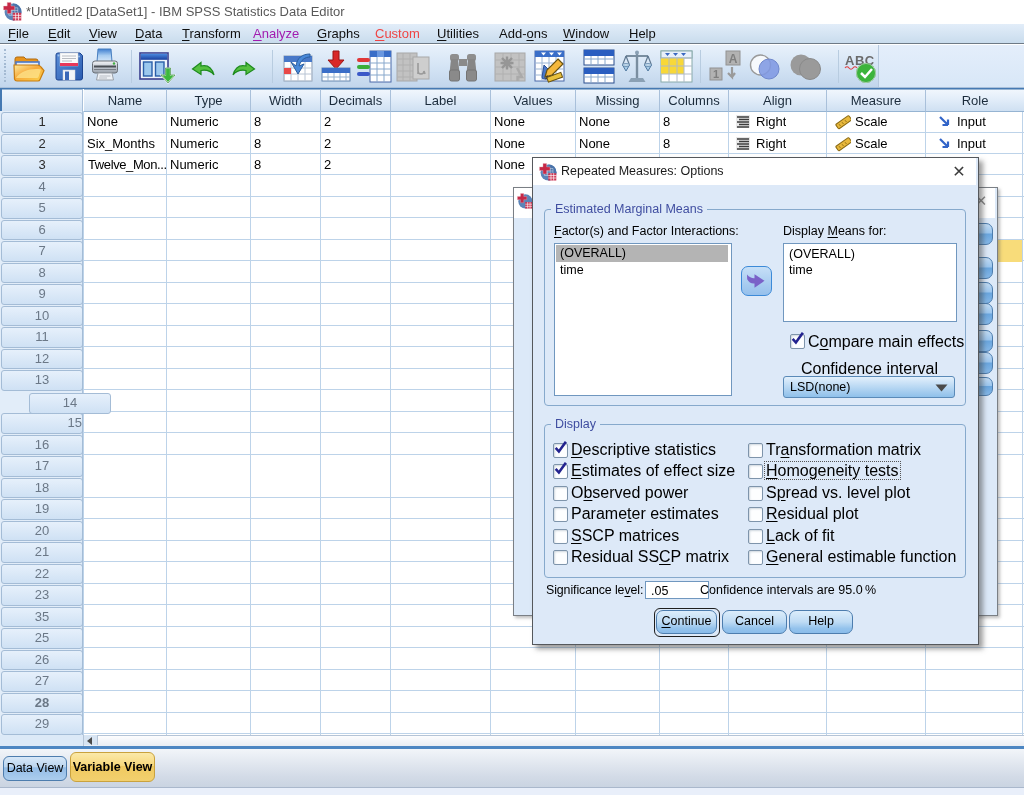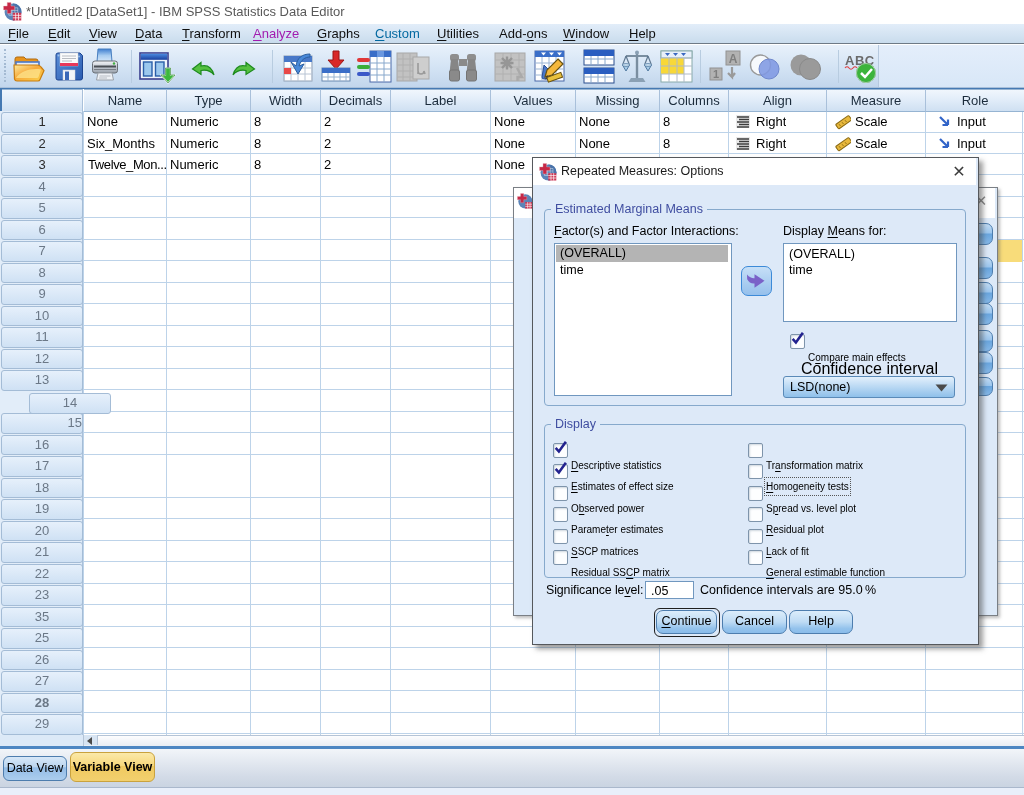--- a/index.html
+++ b/index.html
@@ -8,21 +8,21 @@
 .hdrcell{position:absolute;top:89px;height:21px;line-height:21px;text-align:center;
   background:linear-gradient(#f0f6fd,#e2edf9 45%,#cfe0f2);border-right:1px solid #a9c0da;
   border-top:1px solid #96b4d2;border-bottom:1px solid #96b4d2;color:#1c2c3c;}
 .rowhdr{position:absolute;left:1px;width:80px;border-radius:3px;
   background:linear-gradient(#e6f0fb,#cfe1f4);border:1px solid #a4bcd6;
   text-align:center;color:#6b7887;}
 .vline{position:absolute;width:1px;background:#bdd3e9;}
 .cell{position:absolute;height:21px;line-height:21px;white-space:nowrap;overflow:hidden;}
 .cb{position:absolute;width:13px;height:13px;background:#fdfeff;border:1px solid #7e94ab;
   border-radius:2px;box-shadow:inset 1px 1px 2px rgba(120,140,160,.35);}
-.cblab{position:absolute;height:15px;line-height:15px;font-size:10px;white-space:nowrap;margin-top:16px;}
+.cblab{position:absolute;height:15px;line-height:15px;font-size:16px;white-space:nowrap;}
 .chk{position:absolute;width:15px;height:15px;}
 .btn{position:absolute;height:22px;line-height:21px;text-align:center;font-size:12.5px;
   background:linear-gradient(#dcedfb,#bedbf4 50%,#93c2ec 80%,#8abcea);
   border:1px solid #4d7dae;border-radius:7px;}
 </style></head><body>
 
 <div class="a" style="left:0;top:0;width:1024px;height:24px;background:#fff;"></div>
 <svg class="a" style="left:3px;top:2px" width="19" height="19" viewBox="0 0 18 18">
  <circle cx="9.5" cy="9.5" r="8" fill="#5b84b8"></circle>
  <path d="M9.5 1.5a8 8 0 0 1 0 16z" fill="#4a74aa"></path>
@@ -43,21 +43,21 @@
 <div class="a" style="left:89px;top:26px;font-size:13px;color:#101010;"><u>V</u>iew</div>
 
 <div class="a" style="left:135px;top:26px;font-size:13px;color:#101010;"><u>D</u>ata</div>
 
 <div class="a" style="left:182px;top:26px;font-size:13px;color:#101010;"><u>T</u>ransform</div>
 
 <div class="a" style="left:253px;top:26px;font-size:13px;color:#a21caf;"><u>A</u>nalyze</div>
 
 <div class="a" style="left:317px;top:26px;font-size:13px;color:#101010;"><u>G</u>raphs</div>
 
-<div class="a" style="left:375px;top:26px;font-size:13px;color:#0369a1;"><u>C</u>ustom</div>
+<div class="a" style="left:375px;top:26px;font-size:13px;color:#ef4444;"><u>C</u>ustom</div>
 
 <div class="a" style="left:437px;top:26px;font-size:13px;color:#101010;"><u>U</u>tilities</div>
 
 <div class="a" style="left:499px;top:26px;font-size:13px;color:#101010;">Add-<u>o</u>ns</div>
 
 <div class="a" style="left:563px;top:26px;font-size:13px;color:#101010;"><u>W</u>indow</div>
 
 <div class="a" style="left:629px;top:26px;font-size:13px;color:#101010;"><u>H</u>elp</div>
 
 <div class="a" style="left:0;top:44.5px;width:1024px;height:42.5px;background:linear-gradient(#e8f1fb,#d3e3f4 55%,#c2d6ec);border-bottom:1px solid #a9c0da;"></div>
@@ -534,18 +534,18 @@
 <div class="cblab" style="left:766px;top:506.0px;"><u>R</u>esidual plot</div>
 <div class="cb" style="left:553px;top:528.5px;"></div>
 <div class="cblab" style="left:571px;top:527.5px;"><u>S</u>SCP matrices</div>
 <div class="cb" style="left:748px;top:528.5px;"></div>
 <div class="cblab" style="left:766px;top:527.5px;"><u>L</u>ack of fit</div>
 <div class="cb" style="left:553px;top:550.0px;"></div>
 <div class="cblab" style="left:571px;top:549.0px;">Residual SS<u>C</u>P matrix</div>
 <div class="cb" style="left:748px;top:550.0px;"></div>
 <div class="cblab" style="left:766px;top:549.0px;"><u>G</u>eneral estimable function</div>
 <div class="a" style="left:546px;top:583px;font-size:12.4px;letter-spacing:-0.1px;">Significance le<u>v</u>el:</div>
-<div class="a" style="left:645px;top:581px;width:49px;height:18px;background:#fff;border:1px solid #7097bf;font-size:12.5px;line-height:18px;padding-left:5px;box-sizing:border-box;">.05</div>
+<div class="a" style="left:645px;top:581px;width:64px;height:18px;background:#fff;border:1px solid #7097bf;font-size:12.5px;line-height:18px;padding-left:5px;box-sizing:border-box;">.05</div>
 <div class="a" style="left:700px;top:583px;font-size:12.5px;">Confidence intervals are 95.0 %</div>
 <div class="a" style="left:653.5px;top:607.5px;width:64px;height:27px;border:1.6px solid #1e1e1e;border-radius:6px;"></div>
 <div class="btn" style="left:656px;top:610px;width:59px;"><u>C</u>ontinue</div>
 <div class="btn" style="left:722px;top:610px;width:63px;">Cancel</div>
 <div class="btn" style="left:789px;top:610px;width:62px;">Help</div>
 
 </body></html>

